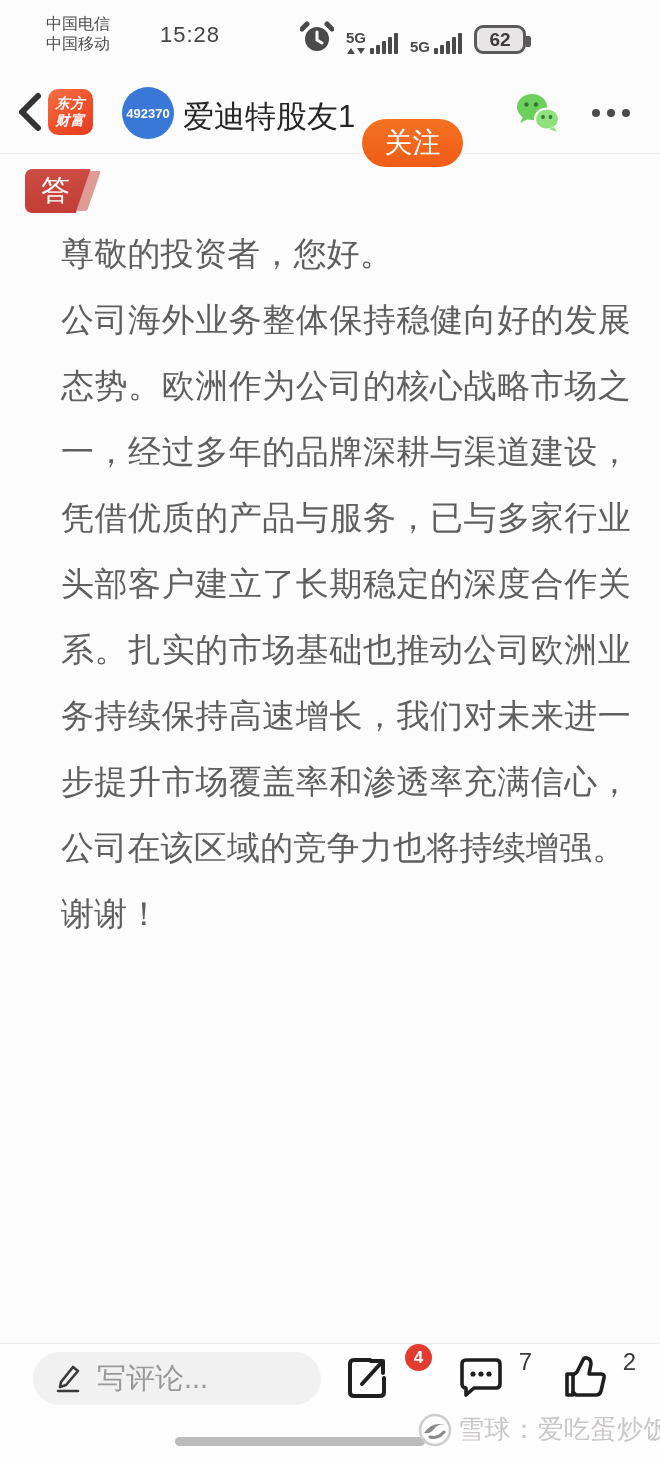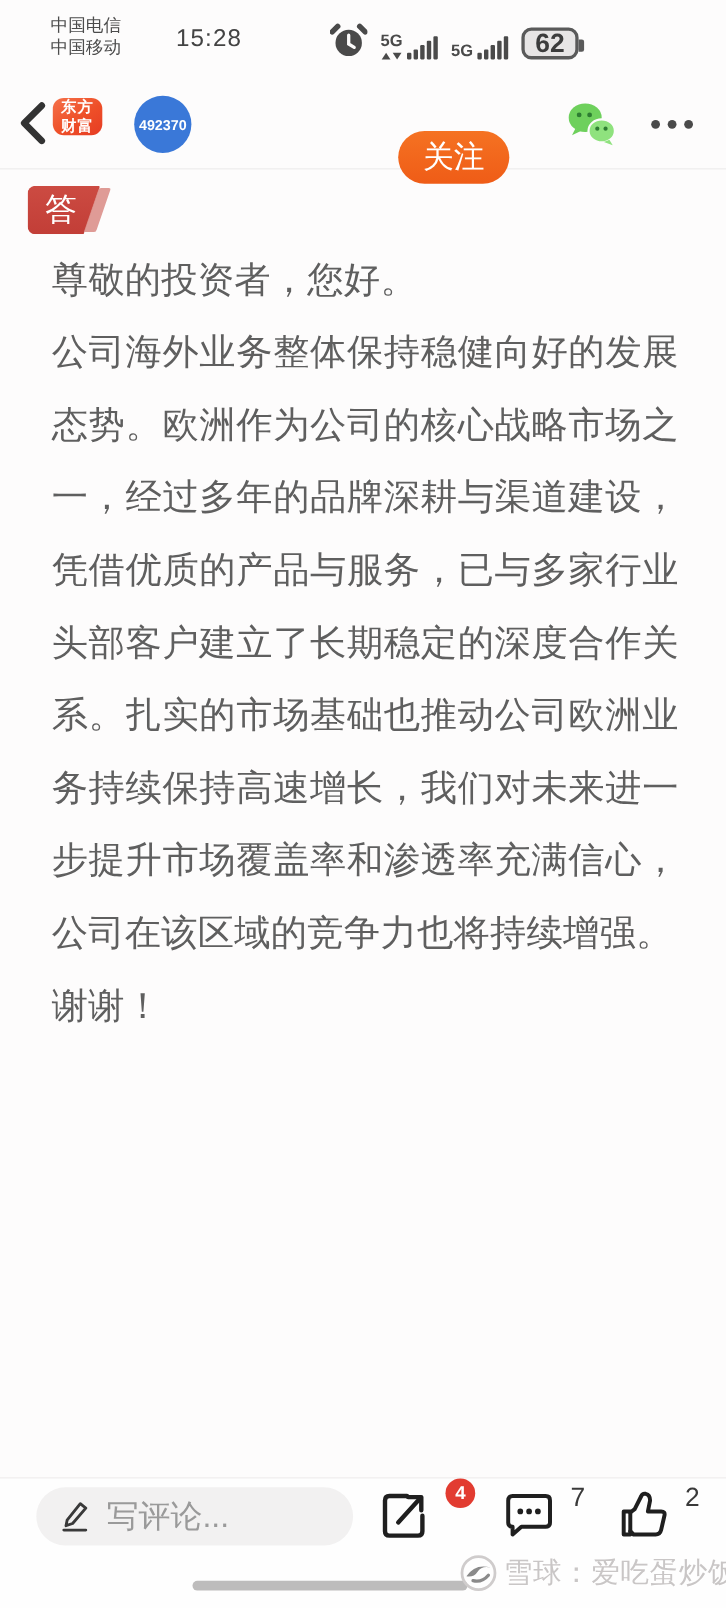--- a/index.html
+++ b/index.html
@@ -13,40 +13,40 @@
   .clock-time { position:absolute; left:112px; top:22px; font-size:22px; color:#434343; letter-spacing:1px;margin-left:48px; }
   .status-right { position:absolute; right:18px; top:16px; height:38px; display:flex; align-items:flex-end; gap:12px; }
   .sig { display:flex; align-items:flex-end; gap:3px; }
   .sig .g5 { font-size:15px; font-weight:700; color:#4a4a4a; line-height:14px; margin-right:1px; display:flex; flex-direction:column; align-items:center; }
   .updown { display:flex; gap:2px; margin-top:3px; height:6px; }
   .tri-up { width:0; height:0; border-left:4px solid transparent; border-right:4px solid transparent; border-bottom:6px solid #4a4a4a; }
   .tri-dn { width:0; height:0; border-left:4px solid transparent; border-right:4px solid transparent; border-top:6px solid #4a4a4a; }
   .bars { display:flex; align-items:flex-end; gap:2px; }
   .bars i { display:block; width:4px; background:#4a4a4a; border-radius:1px; }
   .battery { position:relative; width:52px; height:29px; border:3px solid #5a5a5a; border-radius:9px; background:#e7e5e5; display:flex; align-items:center; justify-content:center; }
-  .battery .pct { font-size:24px; font-weight:700; color:#3c3c3c; }
+  .battery .pct { font-size:19px; font-weight:700; color:#3c3c3c; }
   .battery .nub { position:absolute; right:-8px; top:8px; width:5px; height:11px; background:#5a5a5a; border-radius:0 2px 2px 0; }
 
   
   .header { position:absolute; left:0; top:70px; width:660px; height:84px; background:#fdfcfc; border-bottom:1px solid #ecebeb; }
   .back-btn { position:absolute; left:12px; top:20px; width:36px; height:44px; cursor:pointer; }
-  .app-logo { position:absolute; left:48px; top:19px; width:45px; height:34px; border-radius:10px; background:linear-gradient(145deg,#f5714a 0%,#ee4f28 55%,#e63c24 100%); color:#fff; font-weight:700; font-size:14px; line-height:17px; display:flex; flex-direction:column; align-items:center; justify-content:center; letter-spacing:1px; }
+  .app-logo { position:absolute; left:48px; top:19px; width:45px; height:46px; border-radius:10px; background:linear-gradient(145deg,#f5714a 0%,#ee4f28 55%,#e63c24 100%); color:#fff; font-weight:700; font-style:italic; font-size:14px; line-height:17px; display:flex; flex-direction:column; align-items:center; justify-content:center; letter-spacing:1px; }
   .stock-badge { position:absolute; left:122px; top:17px; width:52px; height:52px; border-radius:50%; background:#3a78d8; color:#fff; font-size:13px; font-weight:700; display:flex; align-items:center; justify-content:center; letter-spacing:0; }
   .page-title { position:absolute; left:183px; top:26px; font-size:31px; color:#262626; font-weight:500; white-space:nowrap; }
   .follow-btn { position:absolute; left:362px; top:21px; width:101px; height:48px; border:none; border-radius:24px; background:linear-gradient(180deg,#f57222,#ef5c17); color:#fff; font-size:28px; font-weight:500; display:flex; align-items:center; justify-content:center; cursor:pointer; font-family:Liberation Sans, sans-serif;margin-top:28px; }
   .wechat-btn { position:absolute; left:515px; top:22px; width:46px; height:42px; cursor:pointer; }
   .more-btn { position:absolute; left:592px; top:30px; width:42px; height:26px; display:flex; align-items:center; gap:7px; cursor:pointer; }
   .more-btn i { width:8px; height:8px; border-radius:50%; background:#4a4a4a; }
 
   
   .content { position:absolute; left:0; top:155px; width:660px; }
   .answer-badge { position:relative; margin:14px 0 0 25px; width:82px; height:44px; }
   .answer-badge .main { position:absolute; left:0; top:0; width:66px; height:44px; background:linear-gradient(180deg,#cc4b42,#c23e37); clip-path:polygon(0 0,100% 0,calc(100% - 15px) 100%,0 100%); border-radius:7px 2px 2px 7px; color:#fff; font-size:29px; display:flex; align-items:center; padding-left:16px; }
   .answer-badge .slash { position:absolute; left:58px; top:2px; width:11px; height:40px; background:#d98a84; transform:skewX(-19deg); border-radius:2px; opacity:.85; }
-  .answer-text { margin:8px auto 0 47px; width:570px; font-size:33px; line-height:66px; color:#5f5f5f; text-align:justify; letter-spacing:.2px; }
+  .answer-text { margin:8px auto 0 61px; width:570px; font-size:33px; line-height:66px; color:#5f5f5f; text-align:justify; letter-spacing:.2px; }
   .answer-text p { margin:0; }
 
   
   .bottombar { position:absolute; left:0; top:1343px; width:660px; height:119px; background:#fefefe; border-top:1px solid #eeeceb;padding-left:28px; }
   .comment-input { position:absolute; left:33px; top:8px; width:288px; height:53px; border-radius:27px; background:#f2f1f1; display:flex; align-items:center; padding-left:22px; gap:16px; cursor:text; }
   .comment-input .ph { font-size:29px; color:#9a9a9a; }
   .action { position:absolute; top:10px; width:70px; height:60px; cursor:pointer; }
   .action .cnt { position:absolute; right:-4px; top:-6px; font-size:24px; color:#3a3a3a; font-weight:400; }
   .act-share { left:346px; } .act-comment { left:458px; } .act-like { left:562px; }
   .share-badge { position:absolute; right:-16px; top:-10px; min-width:27px; height:27px; border-radius:14px; background:#e23c31; color:#fff; font-size:17px; font-weight:700; display:flex; align-items:center; justify-content:center; }
@@ -113,20 +113,21 @@
     <div class="back-btn">
       <svg width="36" height="44" viewBox="0 0 36 44">
         <path d="M26 6 L10 22 L26 38" stroke="#333" stroke-width="6" fill="none" stroke-linecap="round" stroke-linejoin="round"></path>
       </svg>
     </div>
     <div class="app-logo">
       <span>东方</span>
       <span>财富</span>
     </div>
     <div class="stock-badge">492370</div>
+    <div class="page-title">爱迪特股友1</div>
     <button class="follow-btn">关注</button>
     <div class="wechat-btn">
       <svg width="46" height="42" viewBox="0 0 46 42">
         <ellipse cx="17" cy="15" rx="15" ry="13" fill="#6ed05c"></ellipse>
         <path d="M8 25 L5 31 L13 27 Z" fill="#6ed05c"></path>
         <circle cx="11.5" cy="12.5" r="2.2" fill="#2e7d32"></circle>
         <circle cx="21" cy="12.5" r="2.2" fill="#2e7d32"></circle>
         <ellipse cx="32" cy="27" rx="12" ry="10.5" fill="#8fe27e" stroke="#fdfcfc" stroke-width="2"></ellipse>
         <path d="M39 35 L42 40 L34 37 Z" fill="#8fe27e"></path>
         <circle cx="28" cy="25" r="1.9" fill="#2e7d32"></circle>

